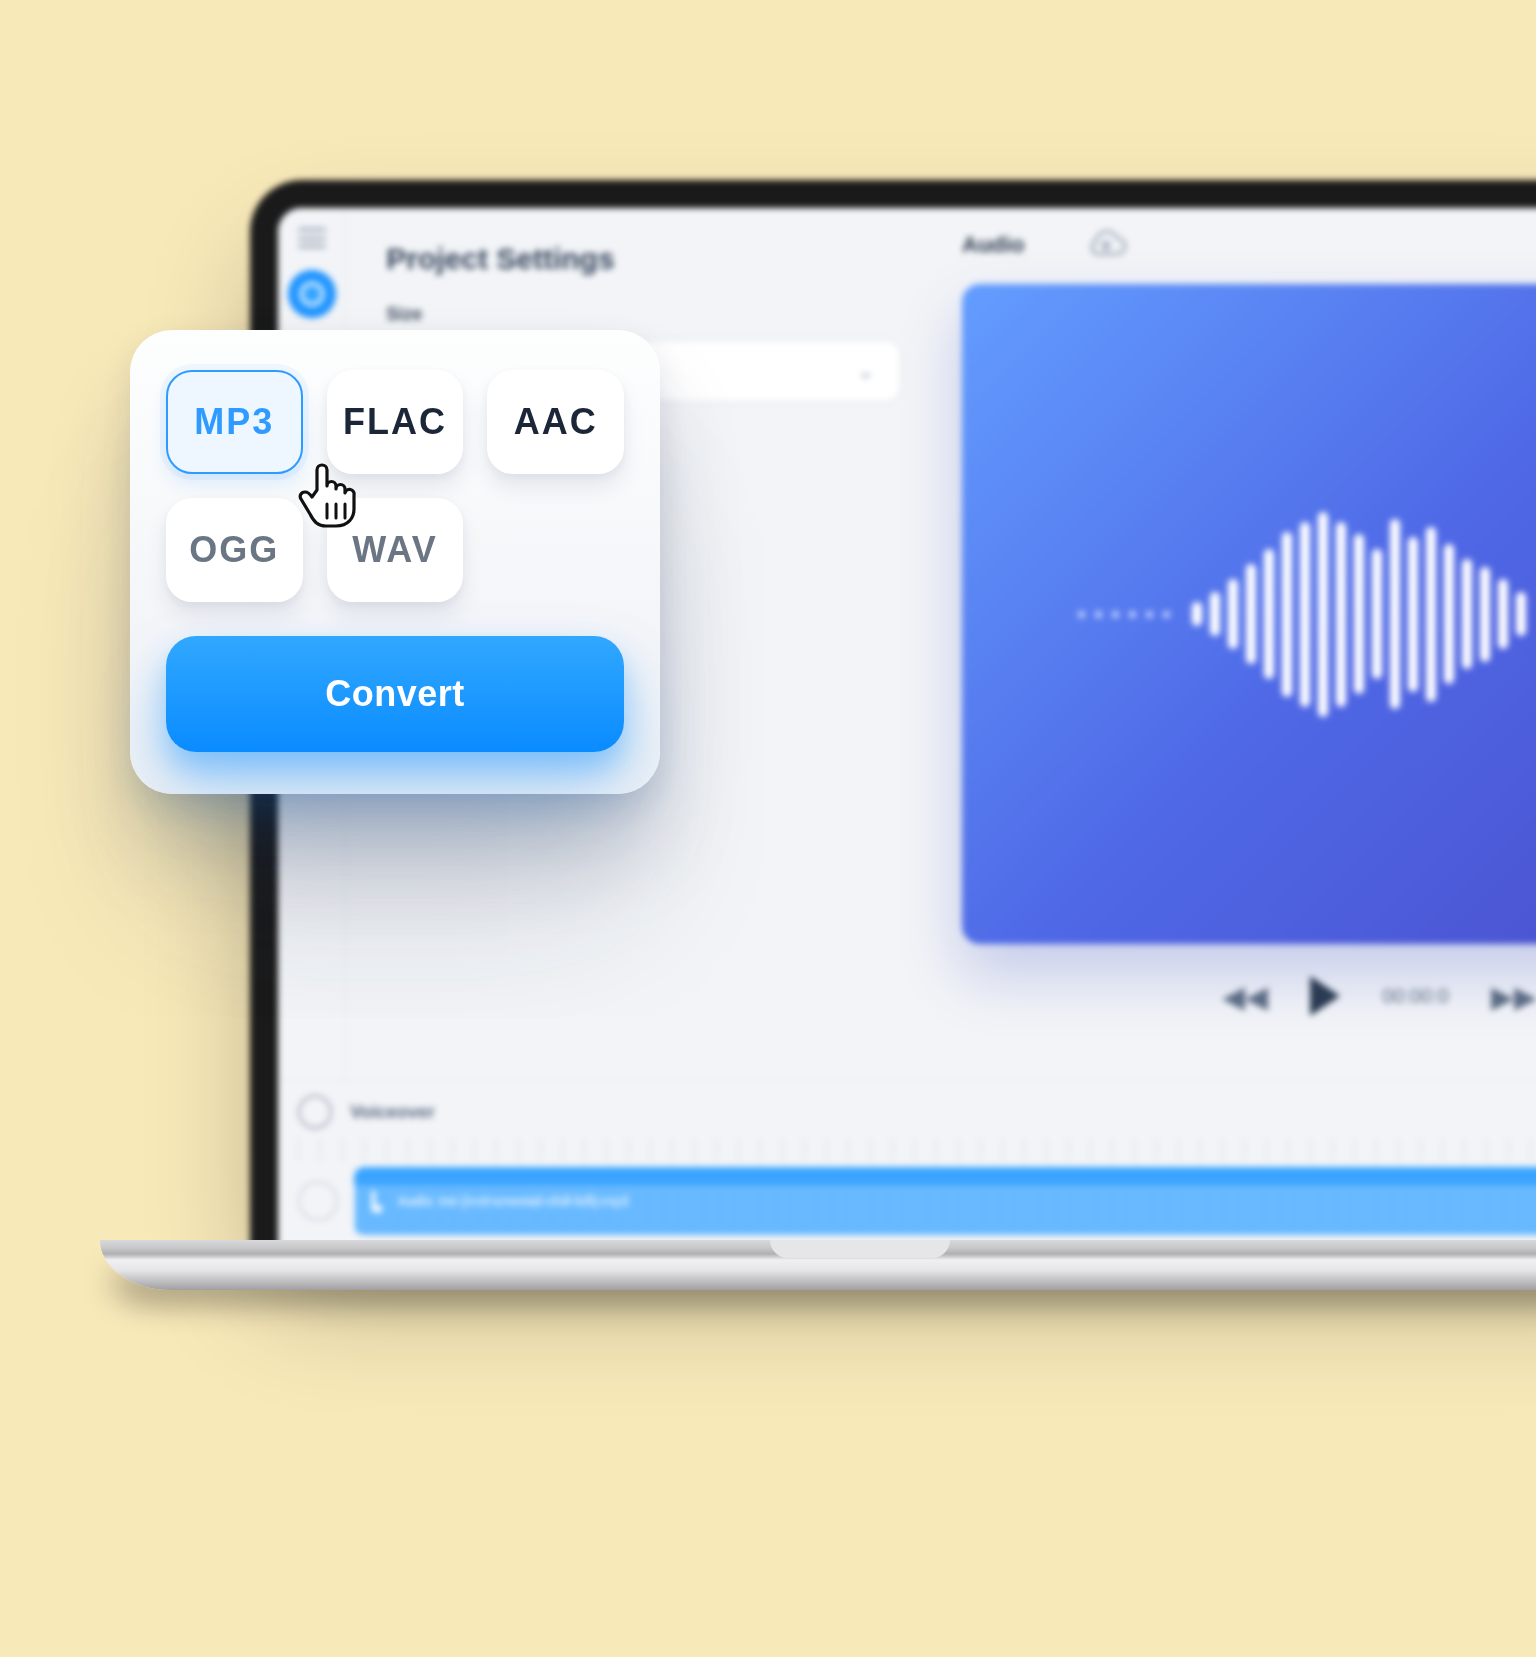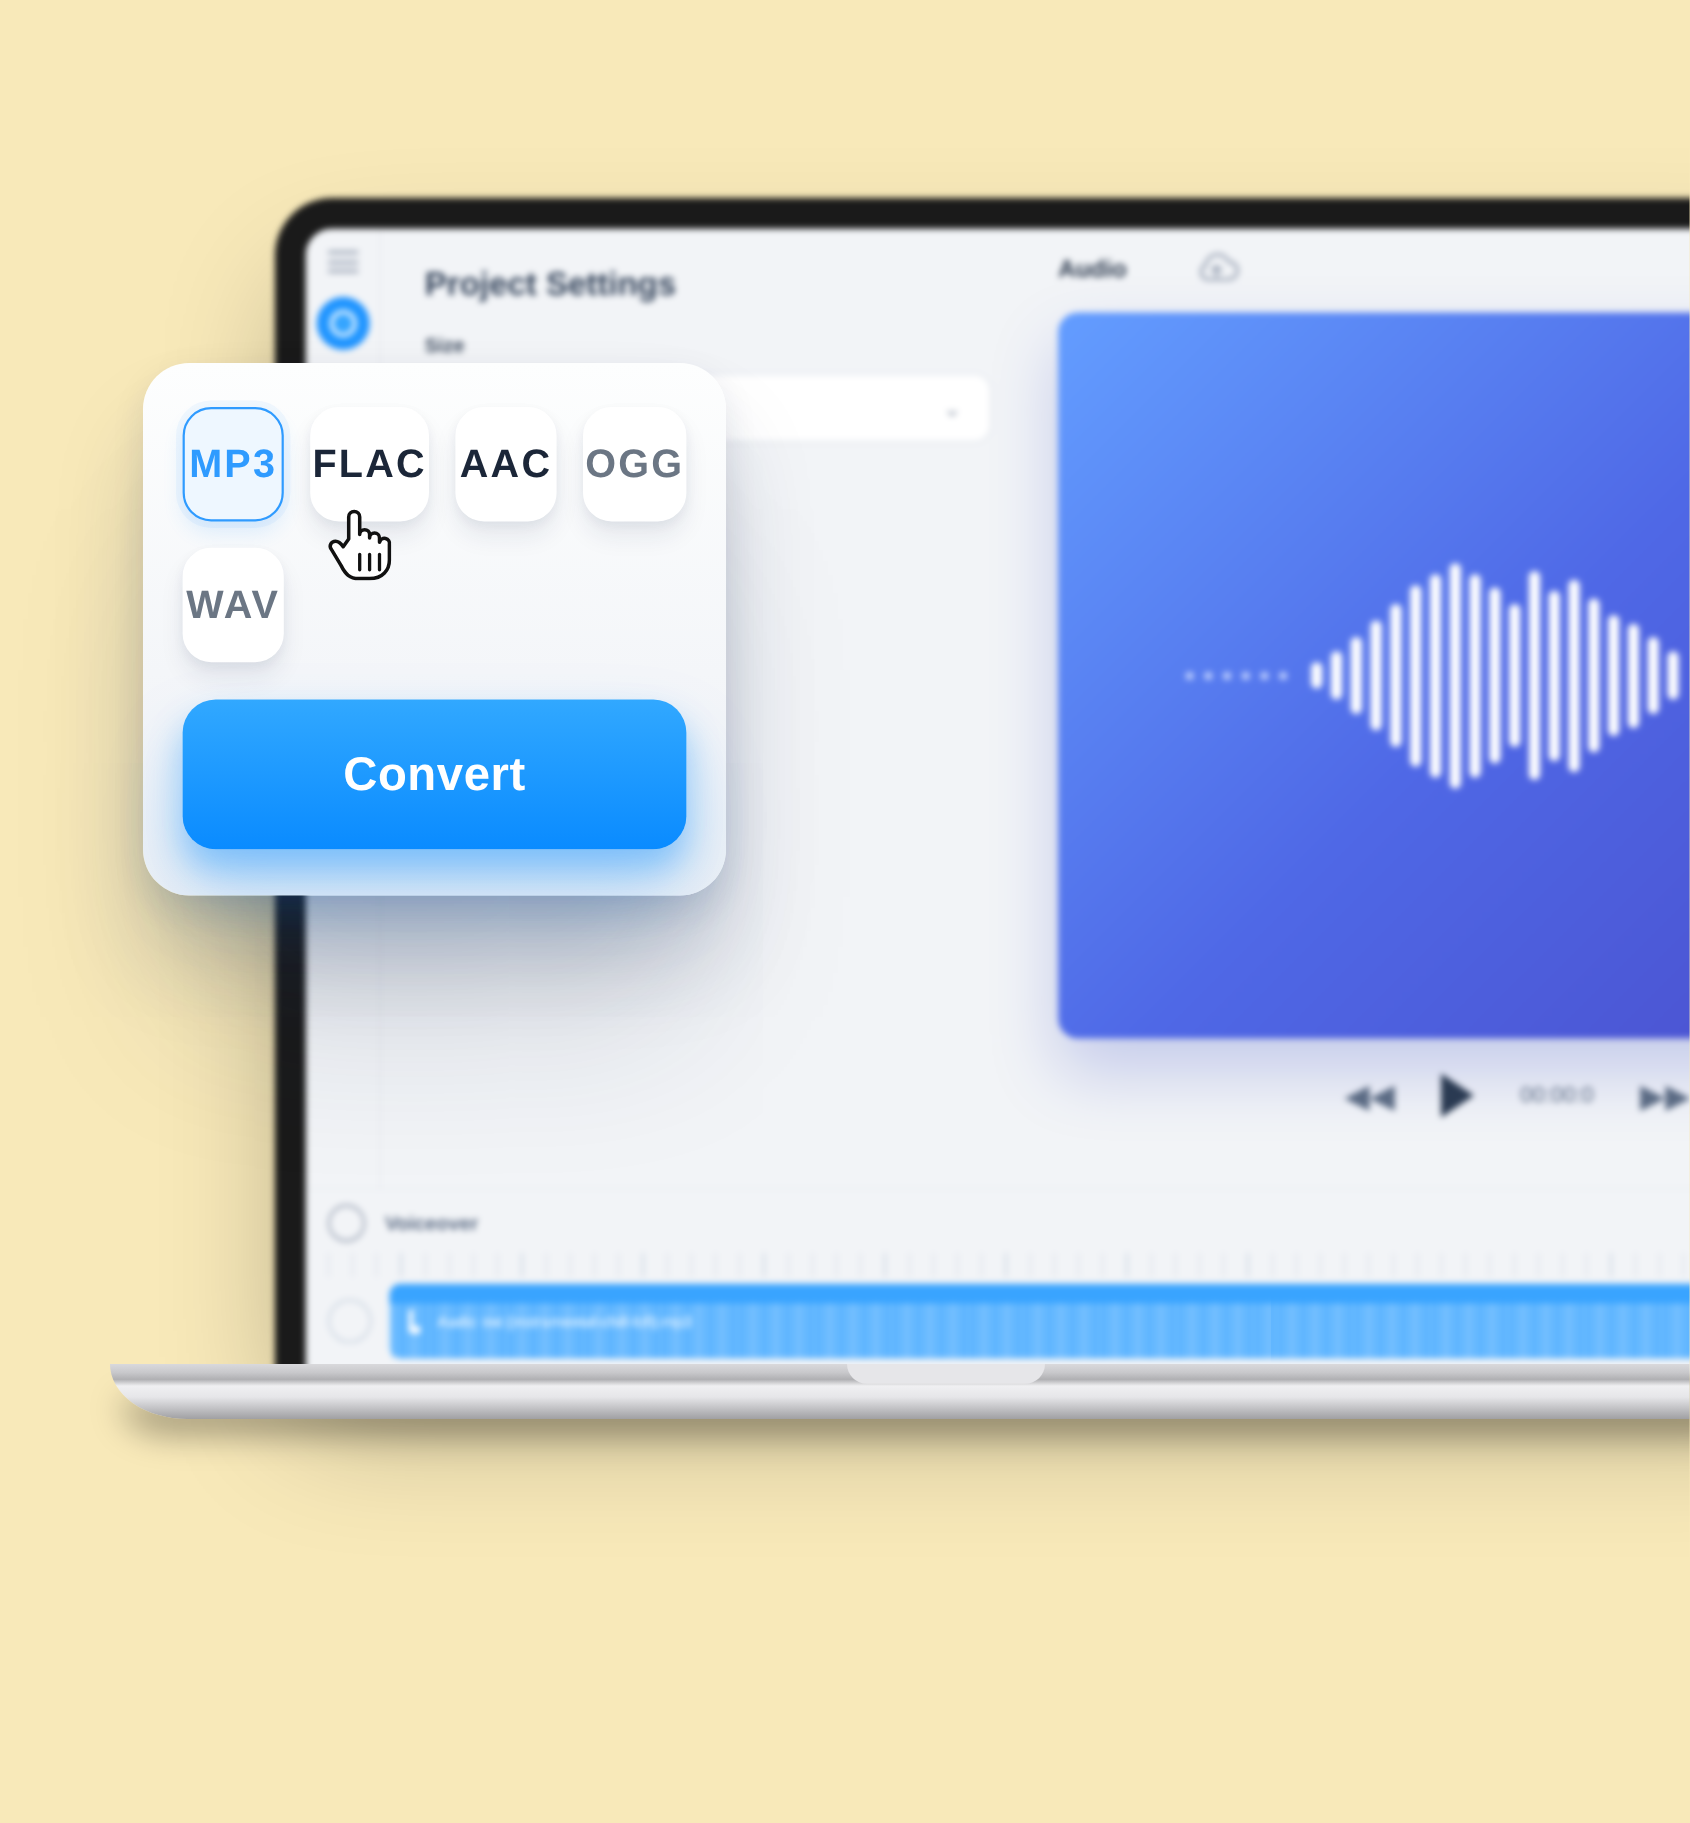--- a/index.html
+++ b/index.html
@@ -152,21 +152,21 @@
     width: 530px;
     border-radius: 42px;
     background: linear-gradient(180deg, #fdfefe 0%, #f4f6f9 58%, #eef1f5 100%);
     box-shadow: 0 12px 30px rgba(26,44,80,0.10),
                 0 60px 90px -10px rgba(26,44,80,0.22),
                 0 140px 160px -40px rgba(26,44,80,0.18);
     padding: 40px 36px 42px;
   }
   .grid {
     display: grid;
-    grid-template-columns: 1fr 1fr 1fr 1fr;
+    grid-template-columns: 1fr 1fr 1fr;
     gap: 24px 24px;
   }
   .opt {
     height: 104px;
     background: #ffffff;
     border: 2px solid #fff;
     border-radius: 26px;
     display:flex; align-items:center; justify-content:center;
     font-size: 36px;
     font-weight: 800;
@@ -182,27 +182,27 @@
     box-shadow: 0 0 0 6px rgba(47,155,255,0.06), 0 10px 18px rgba(47,155,255,0.14);
   }
   .opt.muted {
     background: #fbfcfd;
     color: #b3beca;
     box-shadow: 0 2px 6px rgba(20,40,80,0.04);
   }
   .opt.dim { color:#6b7684; }
   .convert {
     margin-top: 34px;
-    height: 136px;
+    height: 116px;
     width: 100%;
     border-radius: 30px;
     border: none;
     background: linear-gradient(180deg, #31a8ff 0%, #0a8bff 100%);
     color: #fff;
-    font-size: 43px;
+    font-size: 36px;
     font-weight: 800;
     letter-spacing: 0.5px;
     box-shadow: 0 18px 30px rgba(10,139,255,0.35), 0 40px 70px rgba(10,139,255,0.25);
     cursor: pointer;
   }
 
   .cursor-hand {
     position: absolute;
     left: 296px;
     top: 460px;

